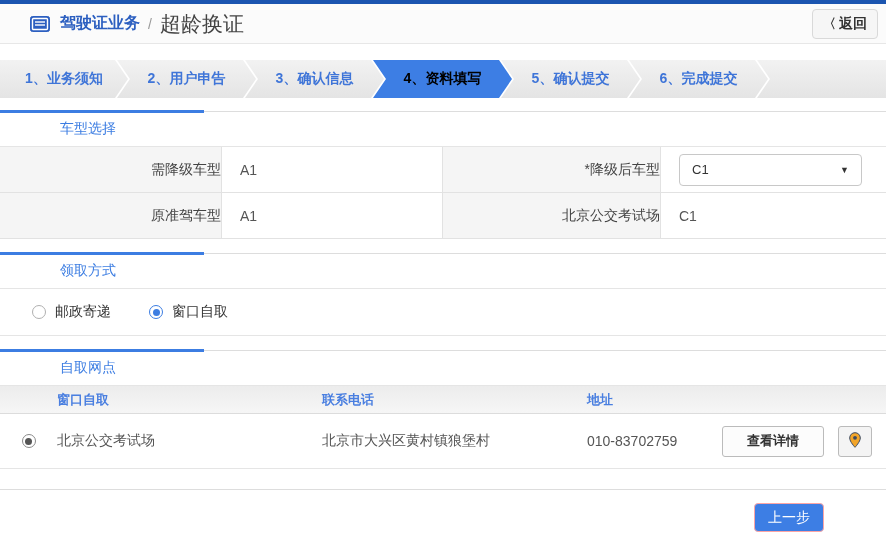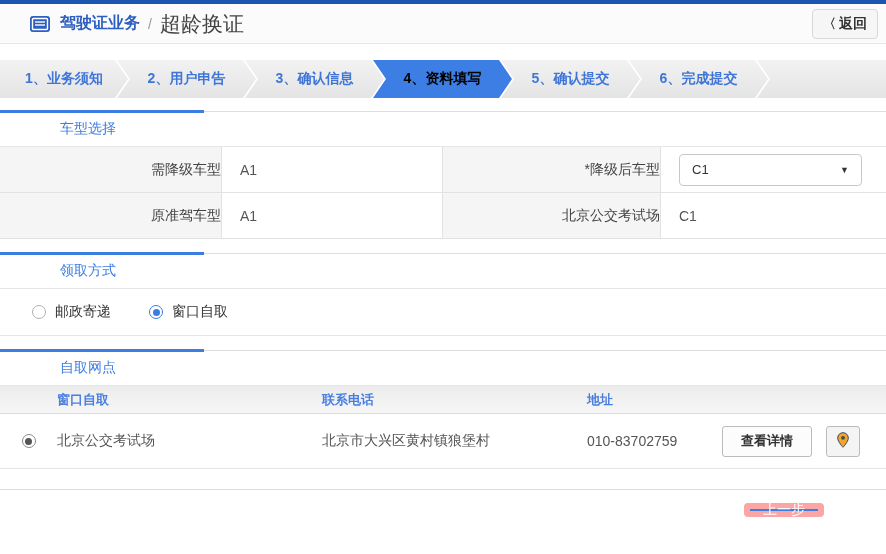--- a/index.html
+++ b/index.html
@@ -64,29 +64,29 @@
   .gap38 { width:38px; }
 
   .otable-head { display:grid; grid-template-columns:57px 265px 265px 135px 1fr;
     height:28px; align-items:center; background:linear-gradient(180deg,#ececec,#f6f6f6);
     border-bottom:1px solid #dcdcdc; color:#4a7fe0; font-size:13px; font-weight:bold; }
   .otable-row { display:grid; grid-template-columns:57px 265px 265px 135px 1fr;
     height:55px; align-items:center; border-bottom:1px solid #e5e5e5;
     font-size:14px; color:#555; }
   .rcell { display:flex; justify-content:center; }
   .btn-cell { display:flex; align-items:center; gap:14px; }
-  .detail-btn { height:31px; padding:0 18px; background:#fcfcfc; border:1px solid #bbb;
+  .detail-btn { height:31px; padding:0 24px; background:#fcfcfc; border:1px solid #bbb;
     border-radius:3px; font-size:13px; font-weight:bold; color:#333; cursor:pointer;
     display:flex; align-items:center; }
   .pin-btn { width:34px; height:31px; background:#f4f4f4; border:1px solid #bbb;
     border-radius:3px; display:flex; align-items:center; justify-content:center; cursor:pointer; }
 
   .footer { margin-top:20px; border-top:1px solid #ddd; padding:13px 62px 0 0;
     display:flex; justify-content:flex-end; gap:13px; }
-  .primary-btn { height:14px; padding:0 13px; background:#3d7ee4; border:6px solid #fca5a5;
+  .primary-btn { height:29px; padding:0 13px; background:#3d7ee4; border:1px solid #fca5a5;
     border-radius:4px; color:#fff; font-size:14px; cursor:pointer;
     display:flex; align-items:center; }
 </style>
 </head>
 <body>
 
 <div class="topbar"></div>
 
 <div class="header">
   <span class="hicon">

